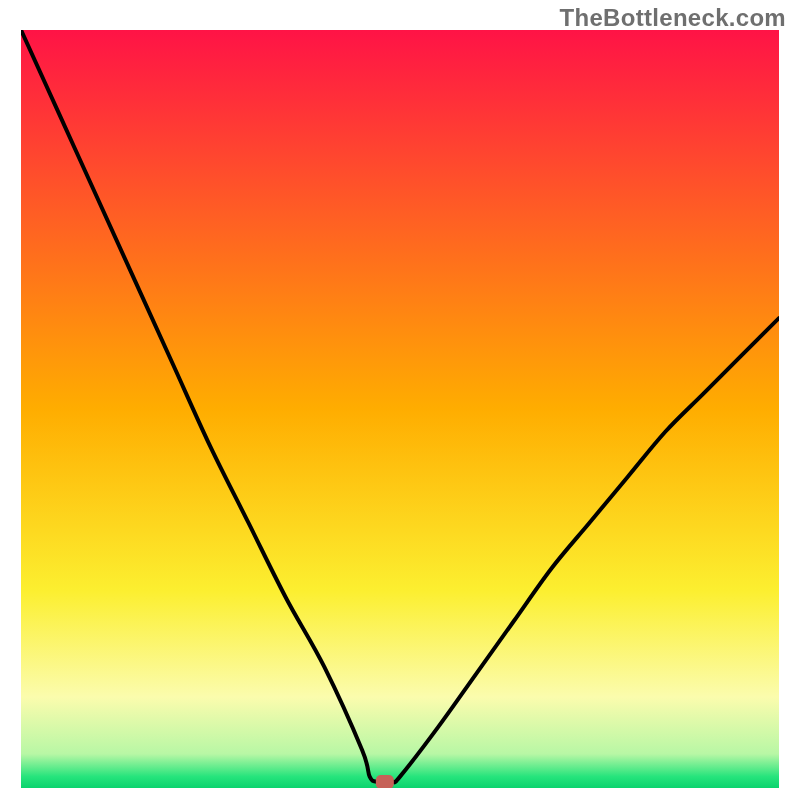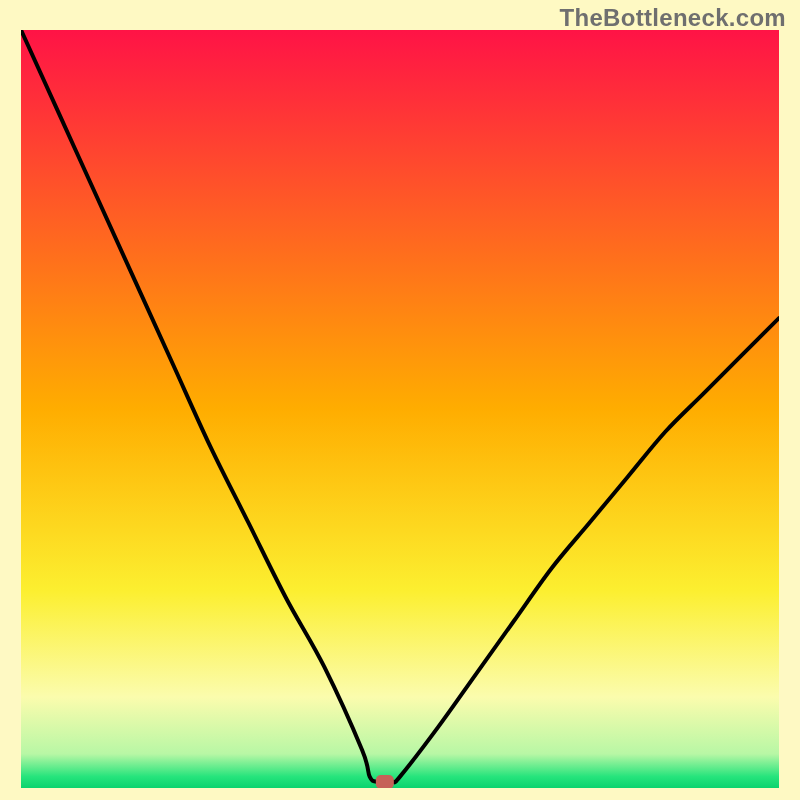--- a/index.html
+++ b/index.html
@@ -8,21 +8,21 @@
     width: 800px;
     height: 800px;
     background: #000;
     font-family: Arial, Helvetica, sans-serif;
     overflow: hidden;
   }
   .frame {
     position: relative;
     width: 800px;
     height: 800px;
-    background: #fef9c3;
+    background: #ffffff;
     text-align: right;
   }
   .watermark {
     position: absolute;
     top: 4px;
     right: 14px;
     color: #6f6f6f;
     font-size: 24px;
     font-weight: 600;
     letter-spacing: 0.3px;

